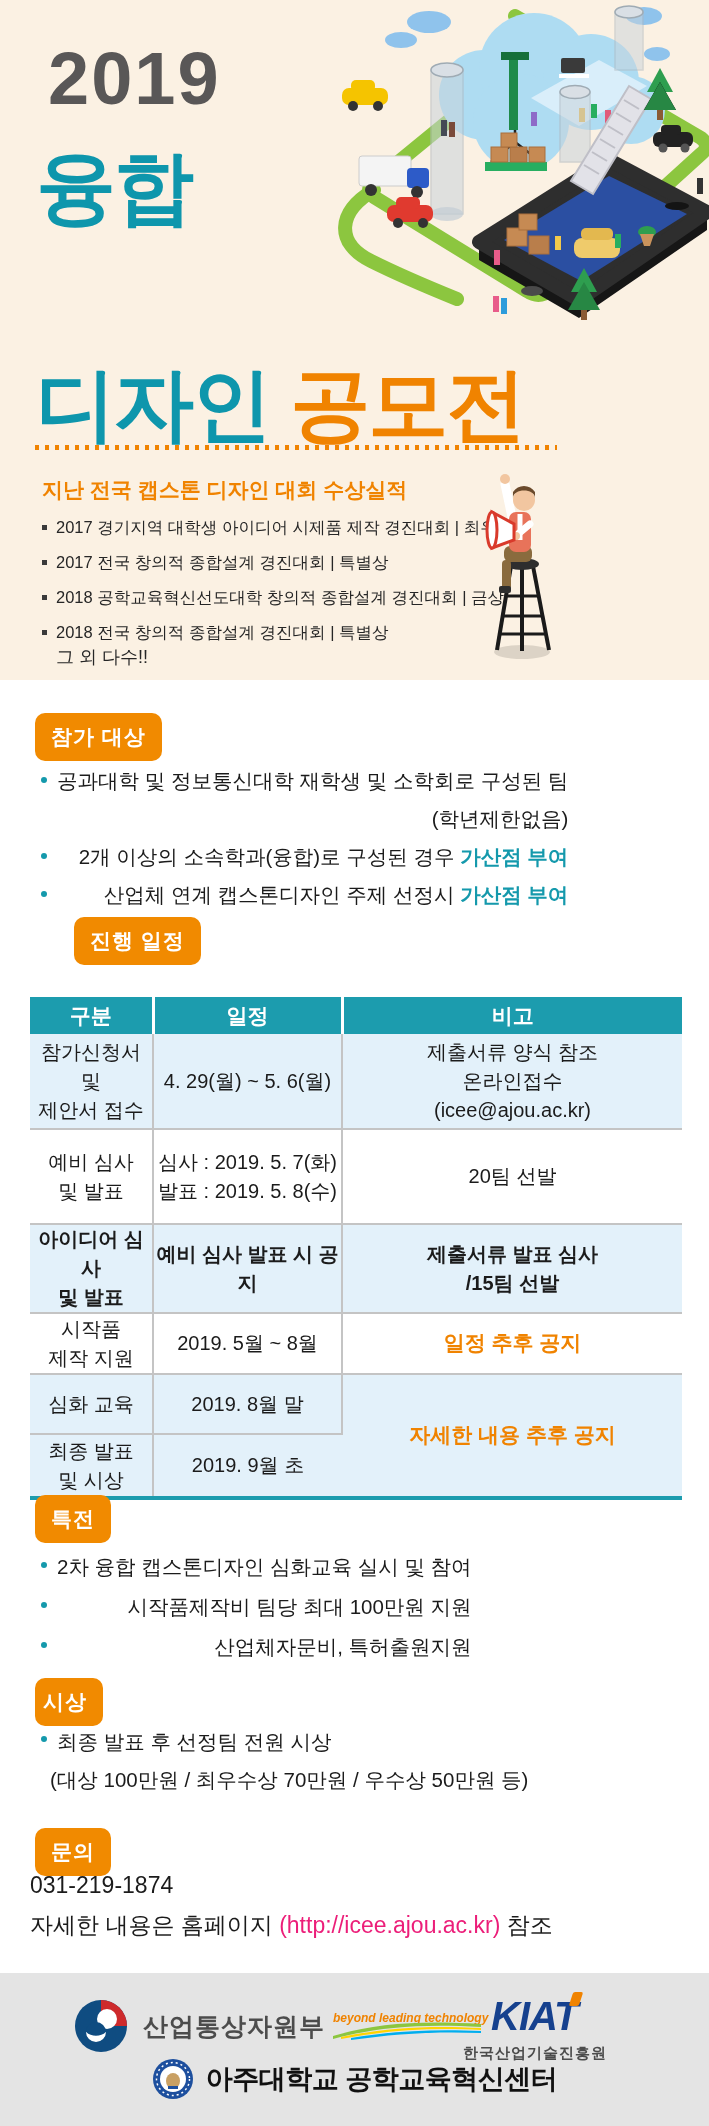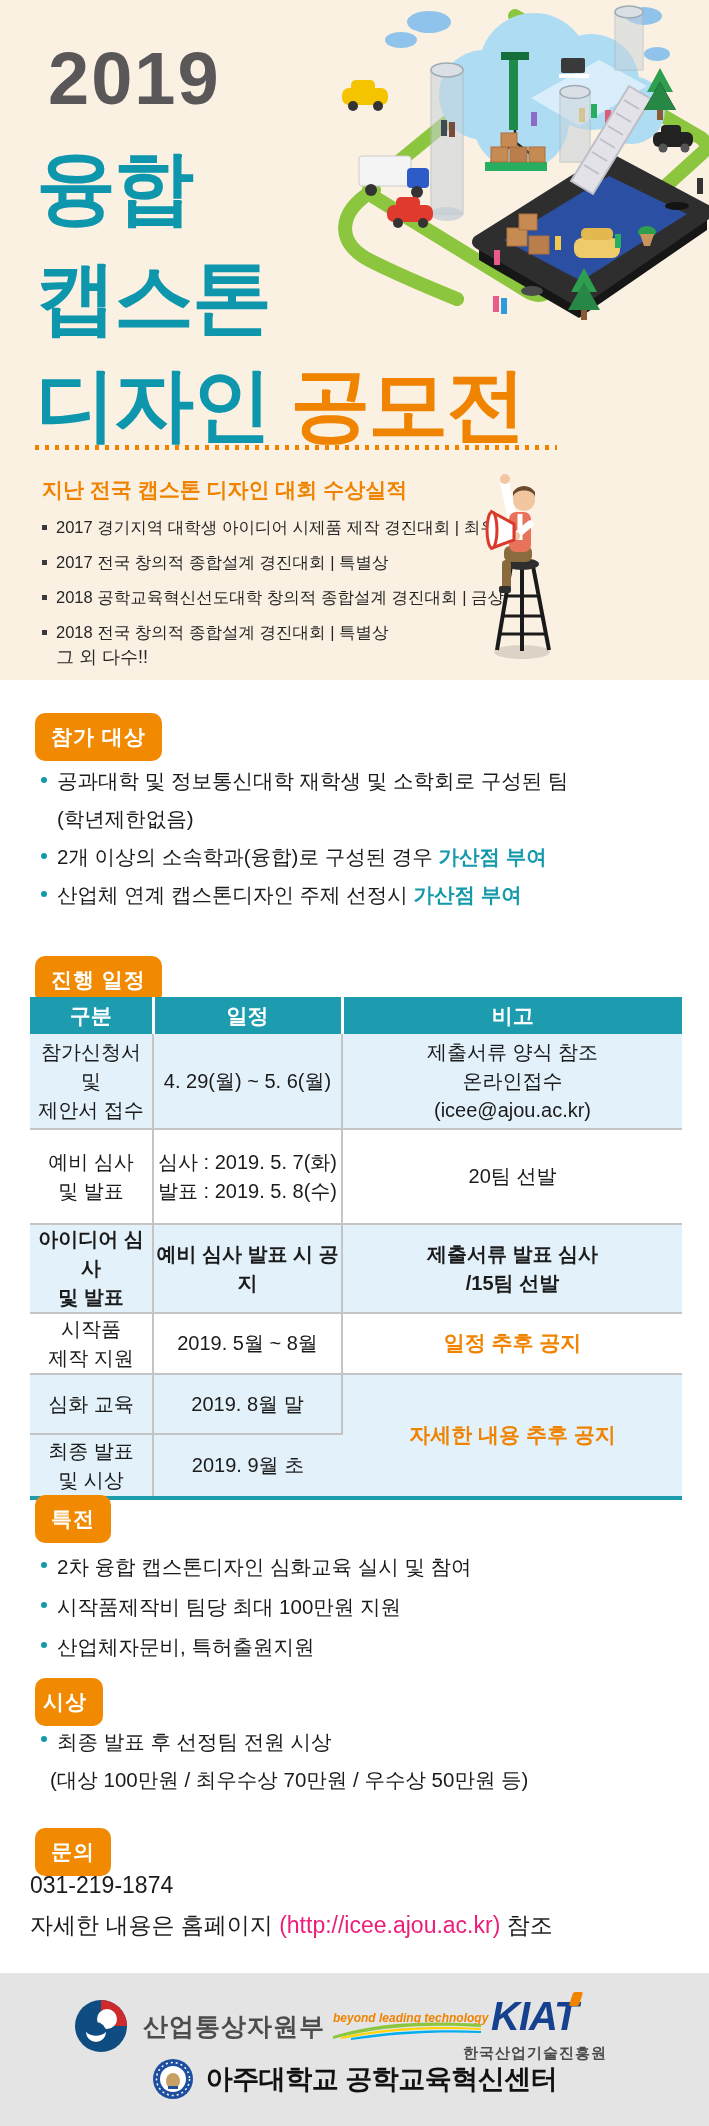--- a/index.html
+++ b/index.html
@@ -21,21 +21,21 @@
   .awards-list li::before { content:""; position:absolute; left:2px; top:15px; width:5px; height:5px; background:#3a3a3a; }
   .awards-extra { position:absolute; top:645px; left:56px; font-size:18px; color:#262626; }
   .megaphone-man { position:absolute; top:462px; left:480px; width:80px; height:200px; }
 
   
   .badge { position:absolute; left:35px; display:inline-block; background:#F18A00; color:#ffffff;
     font-size:21px; font-weight:bold; padding:10px 16px; border-radius:10px; letter-spacing:1px; }
 
   
   .blist { position:absolute; left:38px; list-style:none; }
-  .blist li { position:relative; padding-left:19px; color:#1b1b1b; white-space:pre-line; }
+  .blist li { position:relative; padding-left:19px; color:#1b1b1b; white-space:pre-line;text-align:right; }
   .blist li::before { content:""; position:absolute; left:3px; top:15px; width:6px; height:6px; border-radius:50%; background:#1499AC; }
   .plist li { font-size:20.5px; line-height:38px; }
   .flist li { font-size:20.5px; line-height:40px; }
   .hl { color:#1499AC; font-weight:bold; }
 
   
   .sched-table { position:absolute; top:997px; left:30px; width:652px; border-collapse:collapse; table-layout:fixed; }
   .sched-table th { background:#1C9CAE; color:#ffffff; font-size:21px; font-weight:bold; height:37px; border-right:3px solid #ffffff; }
   .sched-table th:last-child { border-right:none; }
   .sched-table td { text-align:center; font-size:20px; color:#1b1b1b; border-right:2px solid #C4C4C4;
@@ -195,21 +195,20 @@
         <polygon points="381,82 397,110 365,110" fill="#278744"></polygon>
         <rect x="378" y="110" width="6" height="10" fill="#8A5A33"></rect>
         <polygon points="305,268 318,292 292,292" fill="#2E9E4F"></polygon>
         <polygon points="305,282 321,310 289,310" fill="#278744"></polygon>
         <rect x="302" y="310" width="6" height="10" fill="#8A5A33"></rect>
       </g>
     </svg>
 
     <div class="title-year">2019</div>
     <div class="title-line t1">융합</div>
-    <div class="title-line t2">캡스톤</div>
     <div class="title-line t3"><span>디자인</span> <span class="title-orange">공모전</span></div>
 
     <div class="dotted-sep"></div>
     <div class="awards-heading">지난 전국 캡스톤 디자인 대회 수상실적</div>
     <ul class="awards-list">
       <li>2017 경기지역 대학생 아이디어 시제품 제작 경진대회  |  최우수상</li>
       <li>2017 전국 창의적 종합설계 경진대회  |  특별상</li>
       <li>2018 공학교육혁신선도대학 창의적 종합설계 경진대회  |  금상</li>
       <li>2018 전국 창의적 종합설계 경진대회  |  특별상</li>
     </ul>
@@ -245,21 +244,21 @@
   </div>
 
   <div class="badge" style="top:713px;">참가 대상</div>
   <ul class="blist plist" style="top:762px;">
     <li><span>공과대학 및 정보통신대학 재학생 및 소학회로 구성된 팀
 (학년제한없음)</span></li>
     <li><span>2개 이상의 소속학과(융합)로 구성된 경우 </span><span class="hl">가산점 부여</span></li>
     <li><span>산업체 연계 캡스톤디자인 주제 선정시 </span><span class="hl">가산점 부여</span></li>
   </ul>
 
-  <div class="badge" style="top:956px;">진행 일정</div>
+  <div class="badge" style="top:917px;margin-left:39px;">진행 일정</div>
   <table class="sched-table">
     <colgroup>
         <col class="col1">
         <col class="col2">
         <col class="col3">
       </colgroup>
     <thead>
       <tr>
         <th>구분</th>
         <th>일정</th>

